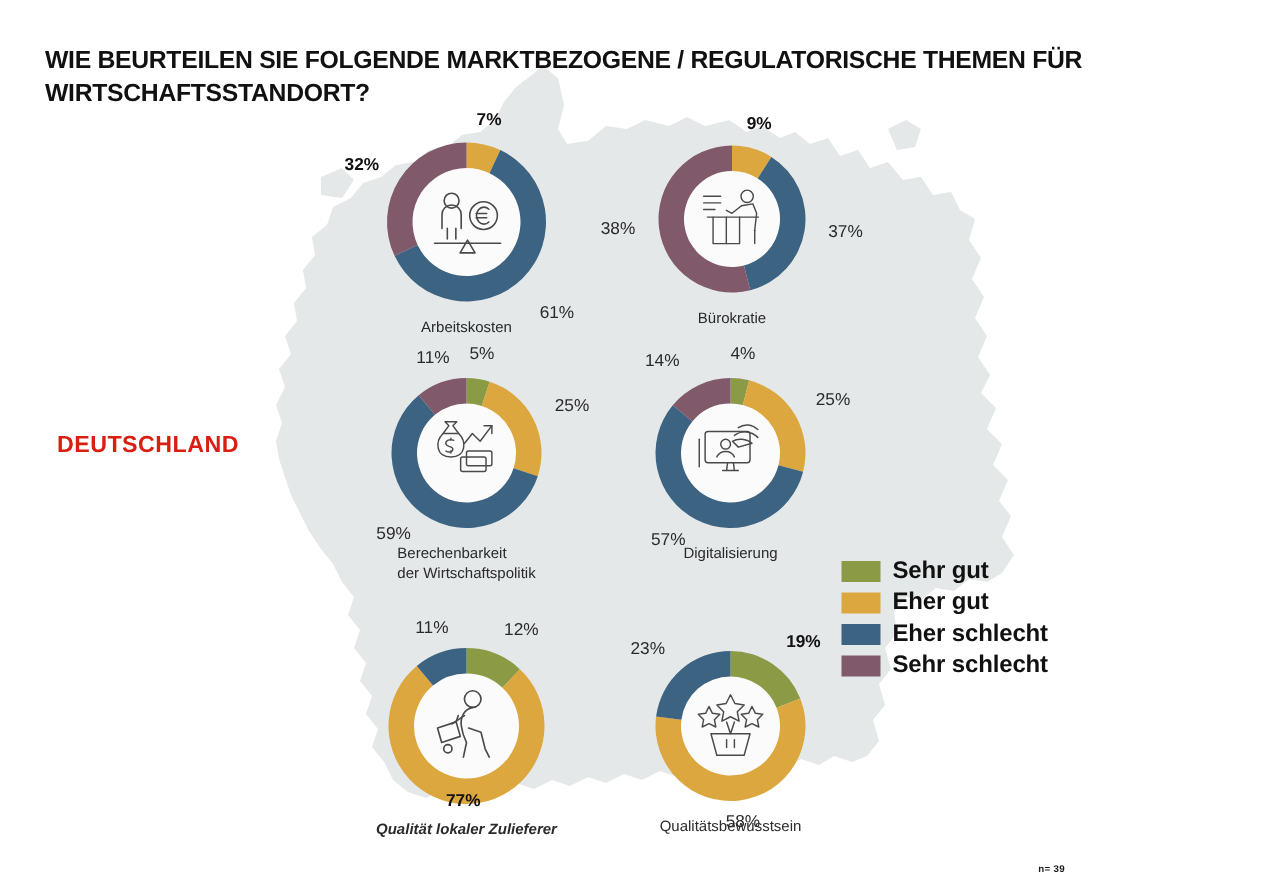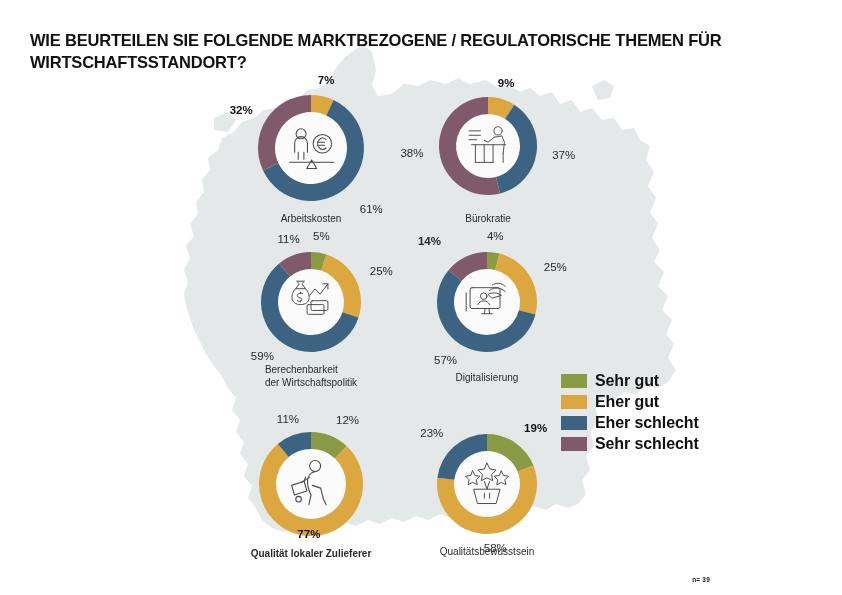--- a/index.html
+++ b/index.html
@@ -73,21 +73,21 @@
   .donut-caption {
     position: absolute;
     left: 50%;
     transform: translateX(-50%);
     white-space: nowrap;
     text-align: left;
     font-size: 10px;
     color: #2a2a2a;
     line-height: 1.28;
   }
-  .donut-caption.bold { font-weight: bold; }
+  .donut-caption.bold { font-weight: bold; font-style: italic; }
 
   .pct {
     position: absolute;
     font-size: 11.5px;
     color: #2a2a2a;
     white-space: nowrap;
     z-index: 25;
   }
   .pct.bold {
     font-weight: bold;
@@ -153,20 +153,21 @@
          L236,398 L228,388 L222,376 L214,366 L206,354 L200,342 L194,330 L190,318 L186,306
          L184,294 L188,282 L184,270 L190,258 L186,246 L194,236 L190,224 L198,214 L196,202
          L204,192 L202,180 L210,170 L208,158 L218,150 L222,138 L234,132 L242,122 L254,118
          L264,110 L276,108 L286,100 L298,98 L308,90 L320,88 L330,80 L336,68 L344,58 Z"></path>
     <path fill="#e4e8e8" d="M592,86 L604,80 L614,86 L610,98 L598,100 Z"></path>
     <path fill="#e4e8e8" d="M214,118 L228,112 L236,120 L228,132 L214,130 Z"></path>
   </svg>
 
   <div id="title">WIE BEURTEILEN SIE FOLGENDE MARKTBEZOGENE / REGULATORISCHE THEMEN FÜR DEN WIRTSCHAFTSSTANDORT?</div>
 
+  <div id="country-label">DEUTSCHLAND</div>
 
   <div id="donuts-root">
       <div class="donut-group" style="left: 214px; top: 51px; width: 194px; height: 194px;">
         <div class="donut-wrap">
           <svg width="194" height="194" viewBox="0 0 194 194">
             <circle cx="97" cy="97" r="36.5" fill="#fbfbfb"></circle>
             <path d="M 97 44 A 53 53 0 0 1 119.56630245294886 49.04416621930097
           L 112.32805449634262 64.4262261112233 A 36 36 0 0 0 97 61 Z" fill="#dda73f"></path>
             <path d="M 119.56630245294886 49.04416621930097 A 53 53 0 1 1 49.044166219300976 119.56630245294886
           L 64.4262261112233 112.32805449634262 A 36 36 0 1 0 112.32805449634262 64.4262261112233 Z" fill="#3d6383"></path>
@@ -211,21 +212,21 @@
       <path d="M10 34 H64"></path>
       <path d="M16 34 V62 M44 34 V62 M16 62 H44"></path>
       <path d="M30 34 V62"></path>
       <path d="M60 48 L60 62"></path>
     </g>
             </g>
           </svg>
           <div class="pct bold" style="left: 111.134px; top: 23.5809px; transform: translateX(-50%);">9%</div>
           <div class="pct" style="left: 157.2px; top: 96.1682px; transform: translateX(0%);">37%</div>
           <div class="pct" style="left: 28.5125px; top: 94.1467px; transform: translateX(-100%);">38%</div>
-          <div class="donut-caption" style="top: 154px; margin-top: 6px;">
+          <div class="donut-caption" style="top: 154px;">
             <div>Bürokratie</div>
           </div>
         </div>
       </div>
       <div class="donut-group" style="left: 217px; top: 208px; width: 188px; height: 188px;">
         <div class="donut-wrap">
           <svg width="188" height="188" viewBox="0 0 188 188">
             <circle cx="94" cy="94" r="33.5" fill="#fbfbfb"></circle>
             <path d="M 94 44 A 50 50 0 0 1 109.45084971874738 46.447174185242325
           L 104.19756081437326 62.61513496225993 A 33 33 0 0 0 94 61 Z" fill="#8a9a45"></path>
@@ -278,22 +279,22 @@
       <circle cx="31" cy="27" r="5"></circle>
       <path d="M22 40 a10 10 0 0 1 18 0"></path>
       <path d="M44 10 c6 -4 14 -4 20 2 M40 18 c8 -6 18 -4 24 2"></path>
       <path d="M38 24 c5 -3 14 -3 20 2 l-14 4 Z"></path>
     </g>
             </g>
           </svg>
           <div class="pct" style="left: 102.272px; top: 21.5204px; transform: translateX(-50%);">4%</div>
           <div class="pct" style="left: 150.809px; top: 53.4033px; transform: translateX(0%);">25%</div>
           <div class="pct" style="left: 64.0366px; top: 145.806px; transform: translateX(-100%);">57%</div>
-          <div class="pct" style="left: 48px; top: 27.2814px; transform: translateX(-100%); font-weight: bold;">14%</div>
-          <div class="donut-caption" style="top: 156px; margin-top: 8px;">
+          <div class="pct" style="left: 60px; top: 27.2814px; transform: translateX(-100%);">14%</div>
+          <div class="donut-caption" style="top: 156px;">
             <div>Digitalisierung</div>
           </div>
         </div>
       </div>
       <div class="donut-group" style="left: 215px; top: 388px; width: 192px; height: 192px;">
         <div class="donut-wrap">
           <svg width="192" height="192" viewBox="0 0 192 192">
             <circle cx="96" cy="96" r="35.5" fill="#fbfbfb"></circle>
             <path d="M 96 44 A 52 52 0 0 1 131.5964495082918 58.093631374086605
           L 119.95914870750411 70.4860980402506 A 35 35 0 0 0 96 61 Z" fill="#8a9a45"></path>

